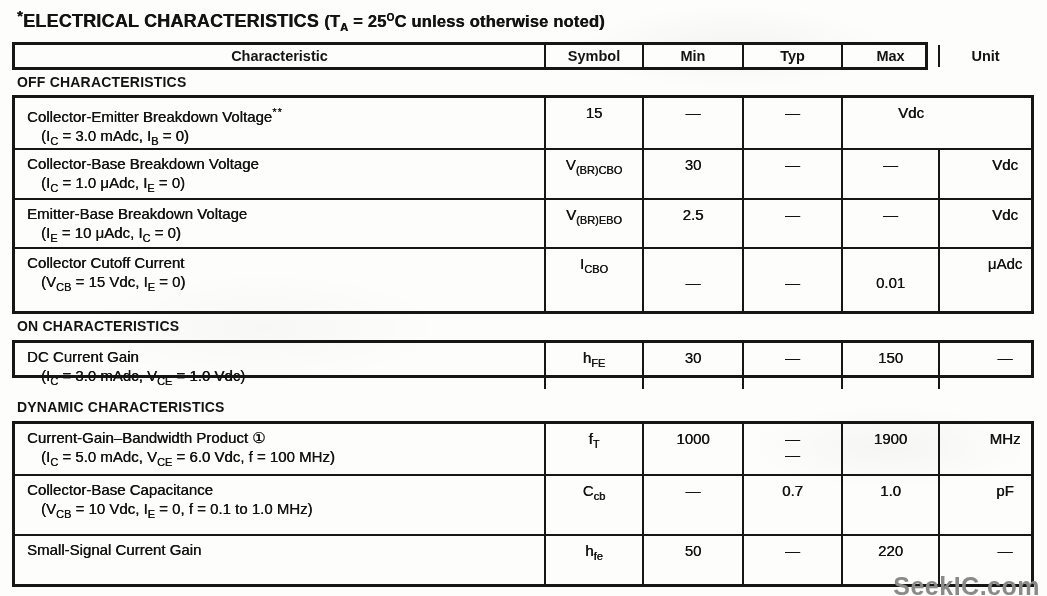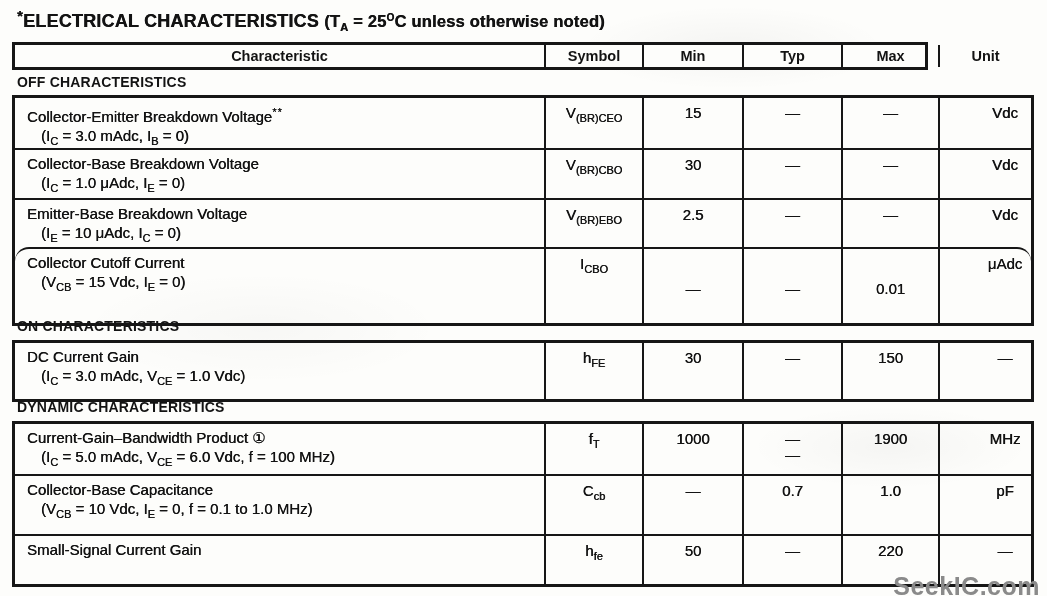--- a/index.html
+++ b/index.html
@@ -61,22 +61,22 @@
   }
   #t-off { top:95px; }
   #t-on  { top:340px; }
   #t-dyn { top:421px; }
 
   .t-row { box-sizing:border-box; }
   .t-row + .t-row { border-top:2px solid #161616; }
 
   #t-off .t-row { height:50px; }
   #t-off .t-row:nth-child(3) { height:49px; }
-  #t-off .t-row:nth-child(4) { height:76px;border-radius:14px; }
-  #t-on  .t-row { height:56px; }
+  #t-off .t-row:nth-child(4) { height:64px; }
+  #t-on  .t-row { height:32px; }
   #t-dyn .t-row { height:50px; }
   #t-dyn .t-row:nth-child(2) { height:60px; }
 
   .cell {
     box-sizing:border-box; border-right:2px solid #161616;
     font-size:15px; line-height:16px;
   }
   .cell:last-child { border-right:none;padding-left:39px; }
 
   .c-char { padding:6px 10px 0 12px; }
@@ -120,23 +120,20 @@
 <div class="sec-label" id="lbl-off">OFF CHARACTERISTICS</div>
 <div class="sec-label" id="lbl-on">ON CHARACTERISTICS</div>
 <div class="sec-label" id="lbl-dyn">DYNAMIC CHARACTERISTICS</div>
 
 <div class="stable" id="t-off">
     <div class="t-row grid-row">
       <div class="cell c-char semibold">
         <div class="char-name">Collector-Emitter Breakdown Voltage<sup>**</sup></div>
         <div class="char-cond">(I<sub>C</sub> = 3.0 mAdc, I<sub>B</sub> = 0)</div>
       </div>
-      <div class="cell c-val semibold c-symbol">
-        <span>V<sub>(BR)CEO</sub></span>
-      </div>
       <div class="cell c-val semibold c-min">
         <span>15</span>
       </div>
       <div class="cell c-val semibold c-typ">
         <span>—</span>
       </div>
       <div class="cell c-val semibold c-max">
         <span>—</span>
       </div>
       <div class="cell c-val semibold c-unit">

